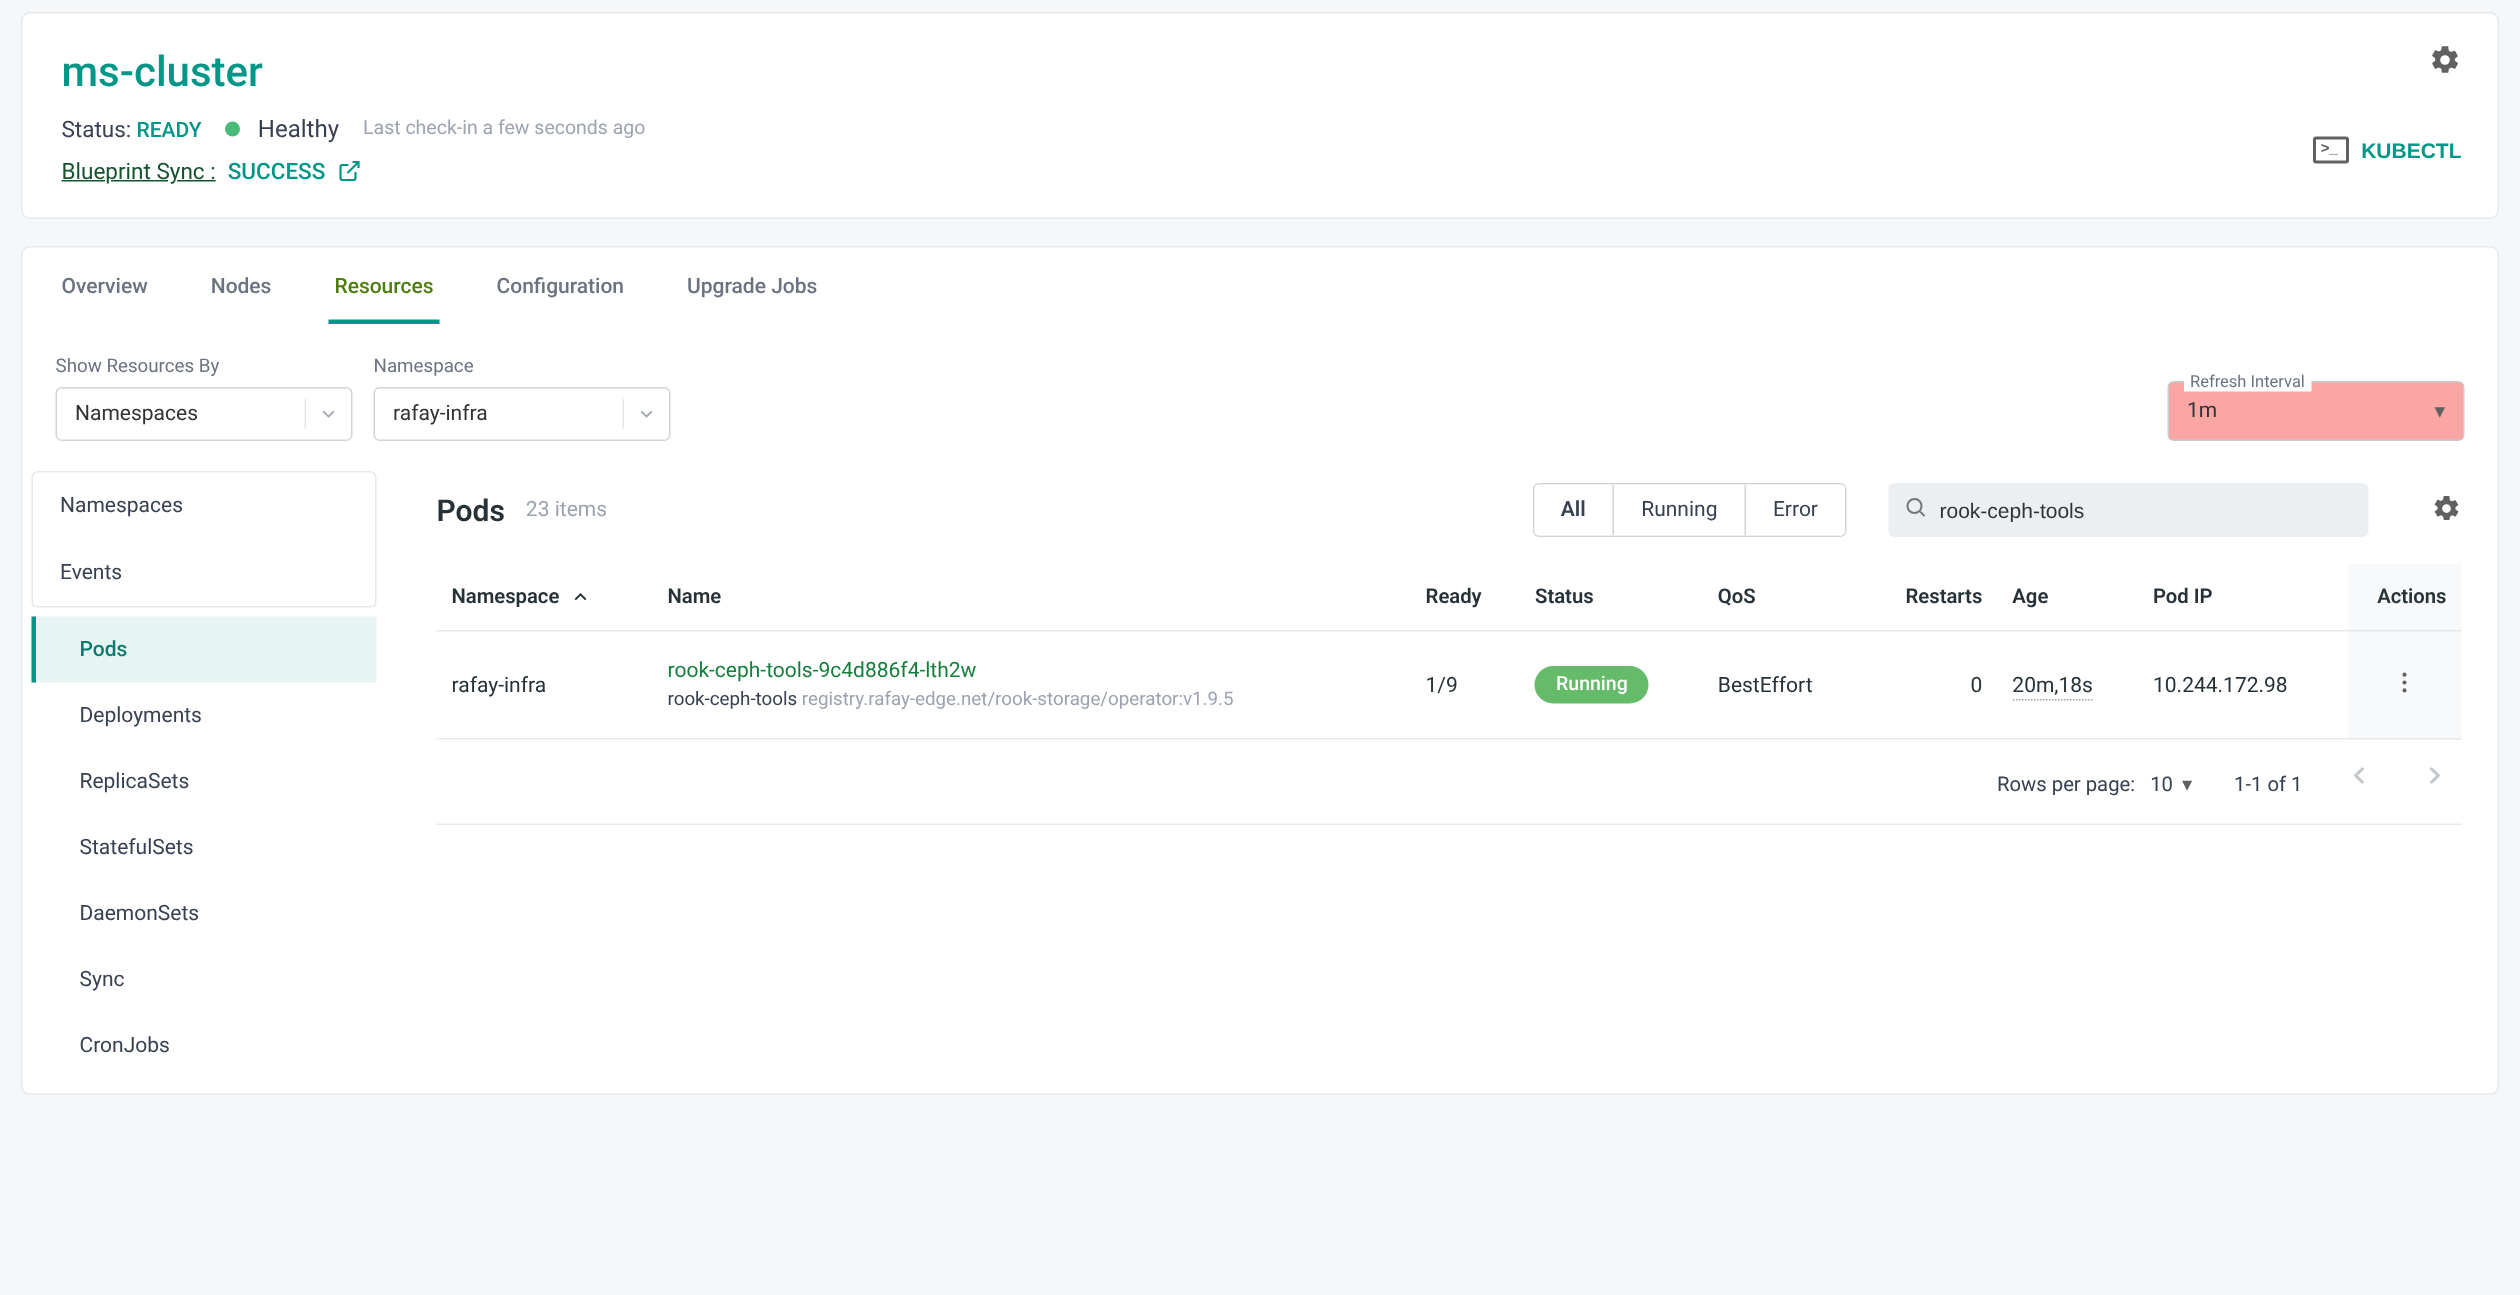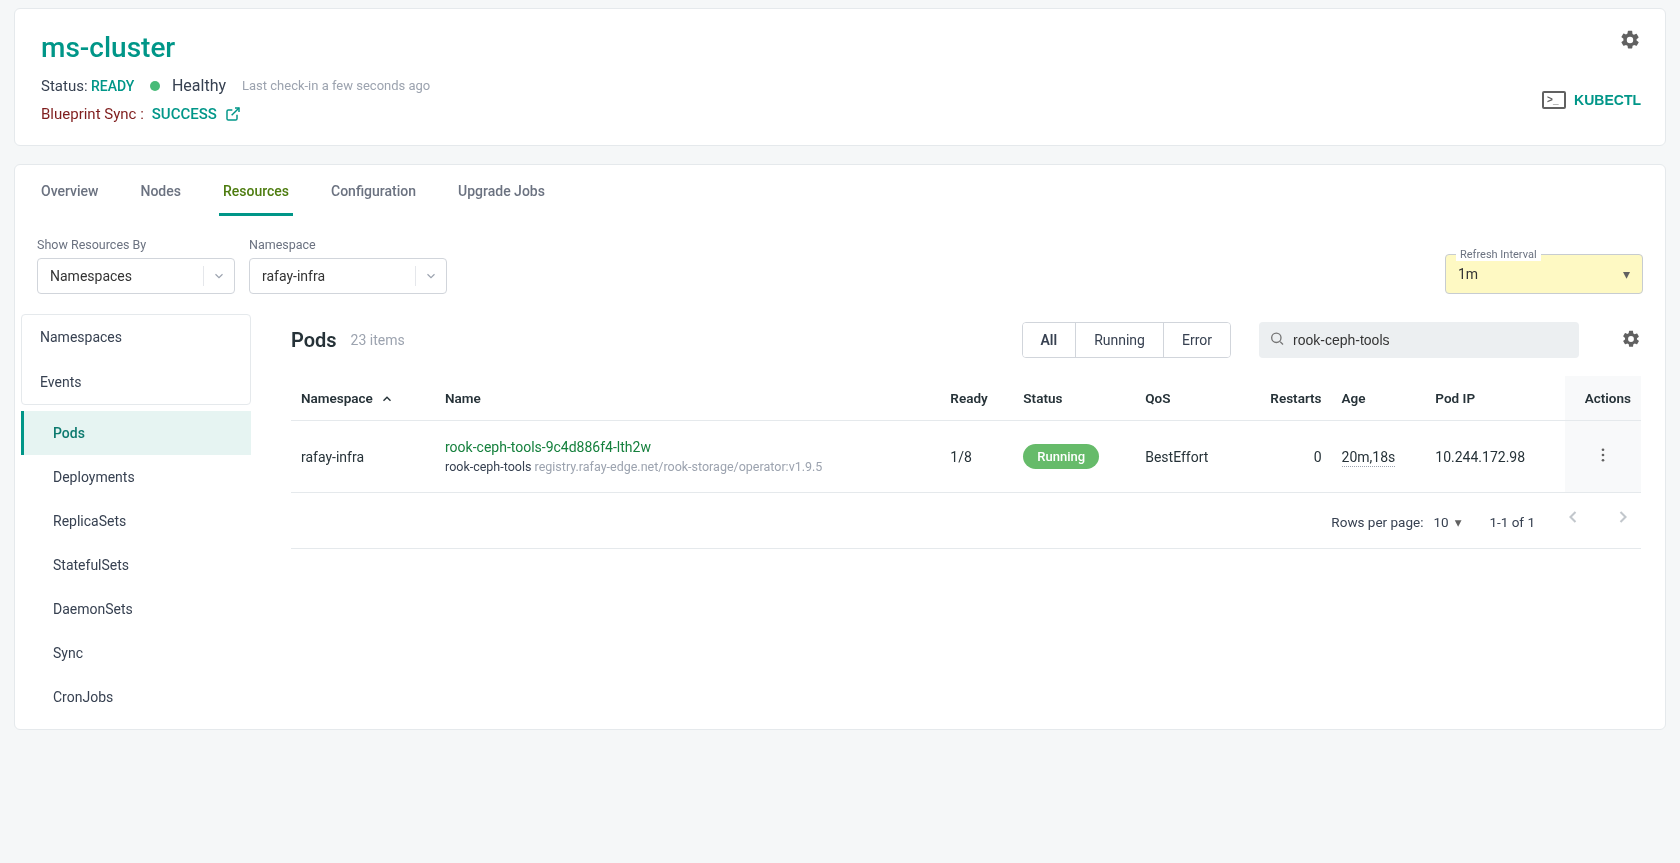--- a/index.html
+++ b/index.html
@@ -21,42 +21,42 @@
   }
   .header-card { padding: 22px 26px 22px 26px; position: relative; }
   .cluster-title { color: #009688; font-size: 28px; font-weight: 500; margin-bottom: 12px; }
   .status-line { display: flex; align-items: center; gap: 16px; margin-bottom: 10px; }
   .status-label { color: #374151; font-size: 15px; }
   .status-value { color: #009688; font-weight: 500; }
   .dot-healthy { width: 10px; height: 10px; border-radius: 50%; background: #48bb78; display: inline-block; margin-right: 8px; }
   .healthy-text { color: #374151; font-size: 16px; }
   .checkin-text { color: #9ca3af; font-size: 13px; }
   .bp-line { display: flex; align-items: center; gap: 8px; font-size: 15px; }
-  .bp-label { color: #7f1d1d; }
+  .bp-label { color: #14532d; text-decoration: underline; }
   .bp-value { color: #009688; font-weight: 500; }
   .open-icon { width: 16px; height: 16px; color: #009688; }
   .header-right { position: absolute; right: 24px; top: 20px; display: flex; flex-direction: column; align-items: flex-end; gap: 40px; }
   .gear-btn { background: none; border: none; cursor: pointer; color: #616161; }
   .kubectl-btn { display: flex; align-items: center; gap: 8px; background: none; border: none; cursor: pointer; color: #009688; font-weight: 600; font-size: 14px; }
   .terminal-icon { width: 24px; height: 18px; border: 2px solid #616161; border-radius: 2px; display: inline-flex; align-items: center; padding-left: 3px; }
   .terminal-icon::before { content: ">_"; font-size: 10px; color: #616161; font-weight: bold; line-height: 1; }
 
   .main-card { padding: 0; }
   .tabs { display: flex; gap: 34px; padding: 0 22px; border-bottom: 1px solid transparent; }
   .tab { padding: 18px 4px 14px 4px; color: #6b7280; font-size: 14px; font-weight: 500; cursor: pointer; border-bottom: 3px solid transparent; }
   .tab.active { color: #4d7c0f; border-bottom-color: #009688; }
 
   .filters-row { display: flex; padding: 20px 22px 10px 22px; gap: 14px; align-items: flex-end; }
   .filter-block { display: flex; flex-direction: column; gap: 6px; }
   .filter-label { font-size: 12.5px; color: #6b7280; }
   .select { position: relative; border: 1px solid #d1d5db; border-radius: 4px; height: 36px; display: flex; align-items: center; padding: 0 34px 0 12px; background: #fff; min-width: 198px; cursor: pointer; }
   .select .chev { position: absolute; right: 8px; top: 50%; transform: translateY(-50%); color: #9ca3af; border-left: 1px solid #e5e7eb; padding-left: 8px; height: 20px; display:flex; align-items:center; }
   .select.ns { min-width: 198px; }
   .refresh-block { margin-left: auto; position: relative; padding-top: 4px; }
-  .refresh-select { border: 1px solid #c7ccd1; border-radius: 4px; height: 40px; width: 198px; display: flex; align-items: center; padding: 0 12px; background: #fef9c3; cursor: pointer; position: relative; }
+  .refresh-select { border: 1px solid #c7ccd1; border-radius: 4px; height: 40px; width: 198px; display: flex; align-items: center; padding: 0 12px; background: #fca5a5; cursor: pointer; position: relative; }
   .refresh-legend { position: absolute; top: -7px; left: 10px; background: #fff; padding: 0 4px; font-size: 11px; color: #6b7280; }
   .refresh-select .tri { position: absolute; right: 12px; top: 50%; transform: translateY(-50%); color: #616161; }
 
   .content-row { display: flex; }
   .sidebar { width: 236px; padding: 10px 0 10px 6px; }
   .side-item { padding: 14px 18px; color: #374151; font-size: 14px; cursor: pointer; border-radius: 4px; margin: 0 0 0 0; }
   .side-box { border: 1px solid #e5e9ec; border-radius: 4px; overflow: hidden; margin-bottom: 6px; }
   .side-box .side-item { border-radius: 0; }
   .side-box .side-item + .side-item { border-top: 1px solid transparent; }
   .side-cat { padding: 14px 18px; font-weight: 600; color: #1f2937; display: flex; align-items: center; justify-content: space-between; cursor: pointer; }
@@ -245,21 +245,21 @@
           <tbody>
             <tr>
               <td>rafay-infra</td>
               <td>
                 <div class="pod-link">rook-ceph-tools-9c4d886f4-lth2w</div>
                 <div class="pod-sub">
                   <span>rook-ceph-tools</span>
                   <span class="grey">registry.rafay-edge.net/rook-storage/operator:v1.9.5</span>
                 </div>
               </td>
-              <td>1/8</td>
+              <td>1/9</td>
               <td><span class="badge-running">Running</span></td>
               <td>BestEffort</td>
               <td class="right">0</td>
               <td><span class="age-underline">20m,18s</span></td>
               <td>10.244.172.98</td>
               <td class="actions-col">
                 <button class="more-btn">
                   <svg width="18" height="18" viewBox="0 0 24 24" fill="currentColor">
                       <circle cx="12" cy="5" r="1.8"></circle>
                       <circle cx="12" cy="12" r="1.8"></circle>

